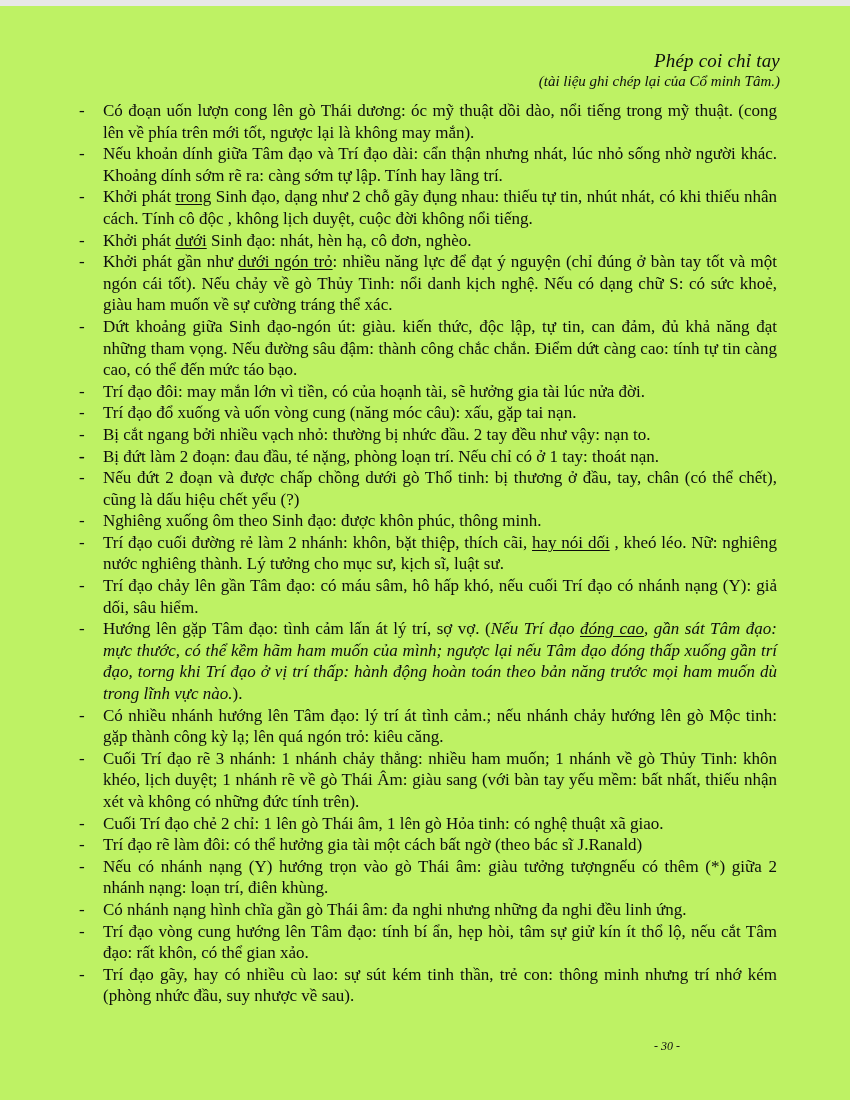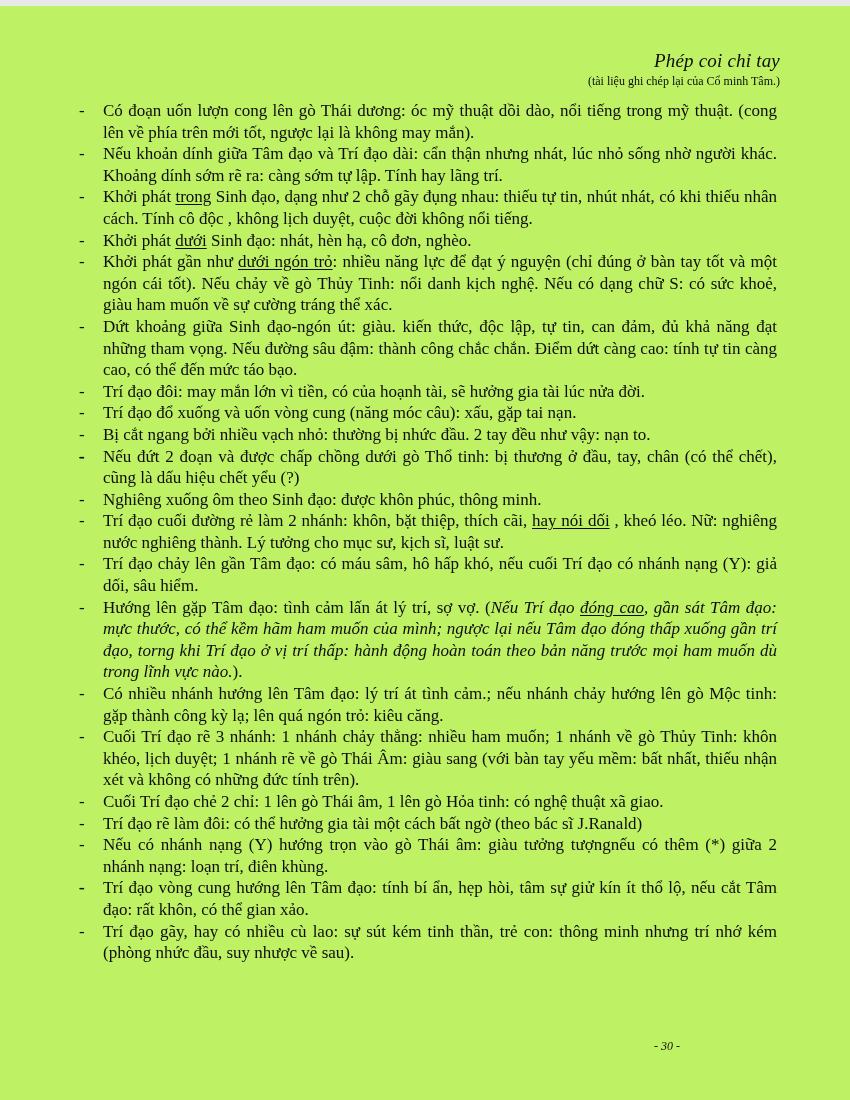--- a/index.html
+++ b/index.html
@@ -18,21 +18,22 @@
     right:70px;
     text-align:right;
   }
   .doc-title{
     font-style:italic;
     font-size:19px;
     line-height:22px;
     letter-spacing:0.2px;
   }
   .doc-subtitle{
-    font-size:12px;
+    font-style:italic;
+    font-size:15px;
     line-height:16px;
     margin-top:1px;
   }
   .content{
     position:absolute;
     top:94px;
     left:75px;
     width:702px;
   }
   ul.bullets{
@@ -77,32 +78,32 @@
         <li><span class="dash">-</span><span class="">Có đoạn uốn lượn cong lên gò Thái dương: óc mỹ thuật dồi dào, nổi tiếng trong mỹ thuật. (cong lên về phía trên mới tốt, ngược lại là không may mắn).</span></li>
         <li><span class="dash">-</span><span class="">Nếu khoản dính giữa Tâm đạo và Trí đạo dài: cẩn thận nhưng nhát, lúc nhỏ sống nhờ người khác. Khoảng dính sớm rẽ ra: càng sớm tự lập. Tính hay lãng trí.</span></li>
         <li><span class="dash">-</span><span class="">Khởi phát </span><span class="u">trong</span><span class=""> Sinh đạo, dạng như 2 chỗ gãy đụng nhau: thiếu tự tin, nhút nhát, có khi thiếu nhân cách. Tính cô độc , không lịch duyệt, cuộc đời không nổi tiếng.</span></li>
         <li><span class="dash">-</span><span class="">Khởi phát </span><span class="u">dưới</span><span class=""> Sinh đạo: nhát, hèn hạ, cô đơn, nghèo.</span></li>
         <li><span class="dash">-</span><span class="">Khởi phát gần như </span><span class="u">dưới ngón trỏ</span><span class="">: nhiều năng lực để đạt ý nguyện (chỉ đúng ở bàn tay tốt và một ngón cái tốt). Nếu chảy về gò Thủy Tinh: nổi danh kịch nghệ. Nếu có dạng chữ S: có sức khoẻ, giàu ham muốn về sự cường tráng thể xác.</span></li>
         <li><span class="dash">-</span><span class="">Dứt khoảng giữa Sinh đạo-ngón út: giàu. kiến thức, độc lập, tự tin, can đảm, đủ khả năng đạt những tham vọng. Nếu đường sâu đậm: thành công chắc chắn. Điểm dứt càng cao: tính tự tin càng cao, có thể đến mức táo bạo.</span></li>
         <li><span class="dash">-</span><span class="">Trí đạo đôi: may mắn lớn vì tiền, có của hoạnh tài, sẽ hưởng gia tài lúc nửa đời.</span></li>
         <li><span class="dash">-</span><span class="">Trí đạo đổ xuống và uốn vòng cung (năng móc câu): xấu, gặp tai nạn.</span></li>
         <li><span class="dash">-</span><span class="">Bị cắt ngang bởi nhiều vạch nhỏ: thường bị nhức đầu. 2 tay đều như vậy: nạn to.</span></li>
         <li><span class="dash">-</span></li>
-        <li><span class="dash">-</span></li>
+        <li><span class="dash">-</span><span class="">Bị đứt làm 2 đoạn: đau đầu, té nặng, phòng loạn trí. Nếu chỉ có ở 1 tay: thoát nạn.</span></li>
         <li><span class="dash">-</span><span class="">Nếu đứt 2 đoạn và được chấp chồng dưới gò Thổ tinh: bị thương ở đầu, tay, chân (có thể chết), cũng là dấu hiệu chết yểu (?)</span></li>
         <li><span class="dash">-</span><span class="">Nghiêng xuống ôm theo Sinh đạo: được khôn phúc, thông minh.</span></li>
         <li><span class="dash">-</span><span class="">Trí đạo cuối đường rẻ làm 2 nhánh: khôn, bặt thiệp, thích cãi, </span><span class="u">hay nói dối</span><span class=""> , kheó léo. Nữ: nghiêng nước nghiêng thành. Lý tưởng cho mục sư, kịch sĩ, luật sư.</span></li>
         <li><span class="dash">-</span><span class="">Trí đạo chảy lên gần Tâm đạo: có máu sâm, hô hấp khó, nếu cuối Trí đạo có nhánh nạng (Y): giả dối, sâu hiểm.</span></li>
         <li><span class="dash">-</span><span class="">Hướng lên gặp Tâm đạo: tình cảm lấn át lý trí, sợ vợ. (</span><span class="i ">Nếu Trí đạo </span><span class="i u">đóng cao</span><span class="i ">, gần sát Tâm đạo: mực thước, có thể kềm hãm ham muốn của mình; ngược lại nếu Tâm đạo đóng thấp xuống gần trí đạo, torng khi Trí đạo ở vị trí thấp: hành động hoàn toán theo bản năng trước mọi ham muốn dù trong lĩnh vực nào.</span><span class="">).</span></li>
         <li><span class="dash">-</span><span class="">Có nhiều nhánh hướng lên Tâm đạo: lý trí át tình cảm.; nếu nhánh chảy hướng lên gò Mộc tinh: gặp thành công kỳ lạ; lên quá ngón trỏ: kiêu căng.</span></li>
         <li><span class="dash">-</span><span class="">Cuối Trí đạo rẽ 3 nhánh: 1 nhánh chảy thẳng: nhiều ham muốn; 1 nhánh về gò Thủy Tinh: khôn khéo, lịch duyệt; 1 nhánh rẽ về gò Thái Âm: giàu sang (với bàn tay yếu mềm: bất nhất, thiếu nhận xét và không có những đức tính trên).</span></li>
         <li><span class="dash">-</span><span class="">Cuối Trí đạo chẻ 2 chỉ: 1 lên gò Thái âm, 1 lên gò Hỏa tinh: có nghệ thuật xã giao.</span></li>
         <li><span class="dash">-</span><span class="">Trí đạo rẽ làm đôi: có thể hưởng gia tài một cách bất ngờ (theo bác sĩ J.Ranald)</span></li>
         <li><span class="dash">-</span><span class="">Nếu có nhánh nạng (Y) hướng trọn vào gò Thái âm: giàu tưởng tượngnếu có thêm (*) giữa 2 nhánh nạng: loạn trí, điên khùng.</span></li>
-        <li><span class="dash">-</span></li>
+        <li><span class="dash">-</span><span class="">Có nhánh nạng hình chĩa gần gò Thái âm: đa nghi nhưng những đa nghi đều linh ứng.</span></li>
         <li><span class="dash">-</span><span class="">Trí đạo vòng cung hướng lên Tâm đạo: tính bí ẩn, hẹp hòi, tâm sự giử kín ít thổ lộ, nếu cắt Tâm đạo: rất khôn, có thể gian xảo.</span></li>
         <li><span class="dash">-</span><span class="">Trí đạo gãy, hay có nhiều cù lao: sự sút kém tinh thần, trẻ con: thông minh nhưng trí nhớ kém (phòng nhức đầu, suy nhược về sau).</span></li>
       </ul>
   </div>
 
   <div class="footer">- 30 -</div>
 
 </div>
 
 </body></html>

